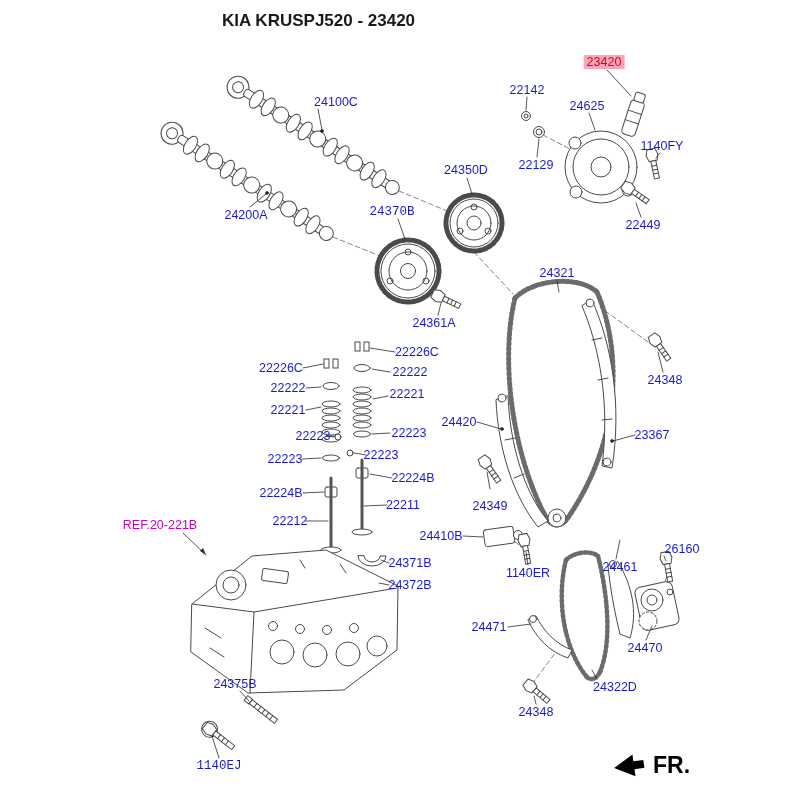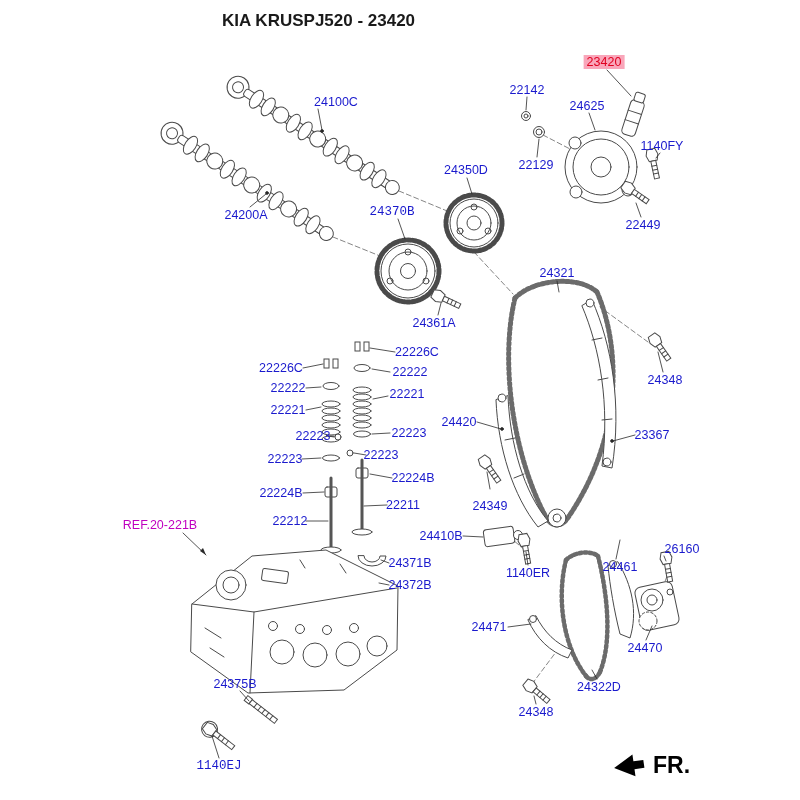--- a/index.html
+++ b/index.html
@@ -343,21 +343,21 @@
     <div class="part-label" style="left: 290px; top: 521px;">22212</div>
     <div class="part-label ref" style="left: 160px; top: 525px;">REF.20-221B</div>
     <div class="part-label" style="left: 441px; top: 536px;">24410B</div>
     <div class="part-label" style="left: 620px; top: 532px; margin-top: 35px;">24461</div>
     <div class="part-label" style="left: 664px; top: 549px; margin-left: 18px;">26160</div>
     <div class="part-label" style="left: 410px; top: 563px;">24371B</div>
     <div class="part-label" style="left: 528px; top: 573px;">1140ER</div>
     <div class="part-label" style="left: 410px; top: 585px;">24372B</div>
     <div class="part-label" style="left: 489px; top: 627px;">24471</div>
     <div class="part-label" style="left: 645px; top: 648px;">24470</div>
-    <div class="part-label" style="left: 599px; top: 687px;">24322D</div>
+    <div class="part-label" style="left: 615px; top: 687px;">24322D</div>
     <div class="part-label" style="left: 235px; top: 684px;">24375B</div>
     <div class="part-label" style="left: 536px; top: 712px;">24348</div>
     <div class="part-label" style="left: 219px; top: 766px; font-family: Liberation Mono, monospace;">1140EJ</div>
   </div>
 
 <div class="fr-block">
   <svg width="34" height="26" viewBox="0 0 34 26">
     <path d="M 22 2 L 2 13 L 22 24 L 22 17 L 32 17 L 32 9 L 22 9 Z" fill="#000" transform="rotate(-8 17 13)"></path>
   </svg>
   <span class="fr-text">FR.</span>

